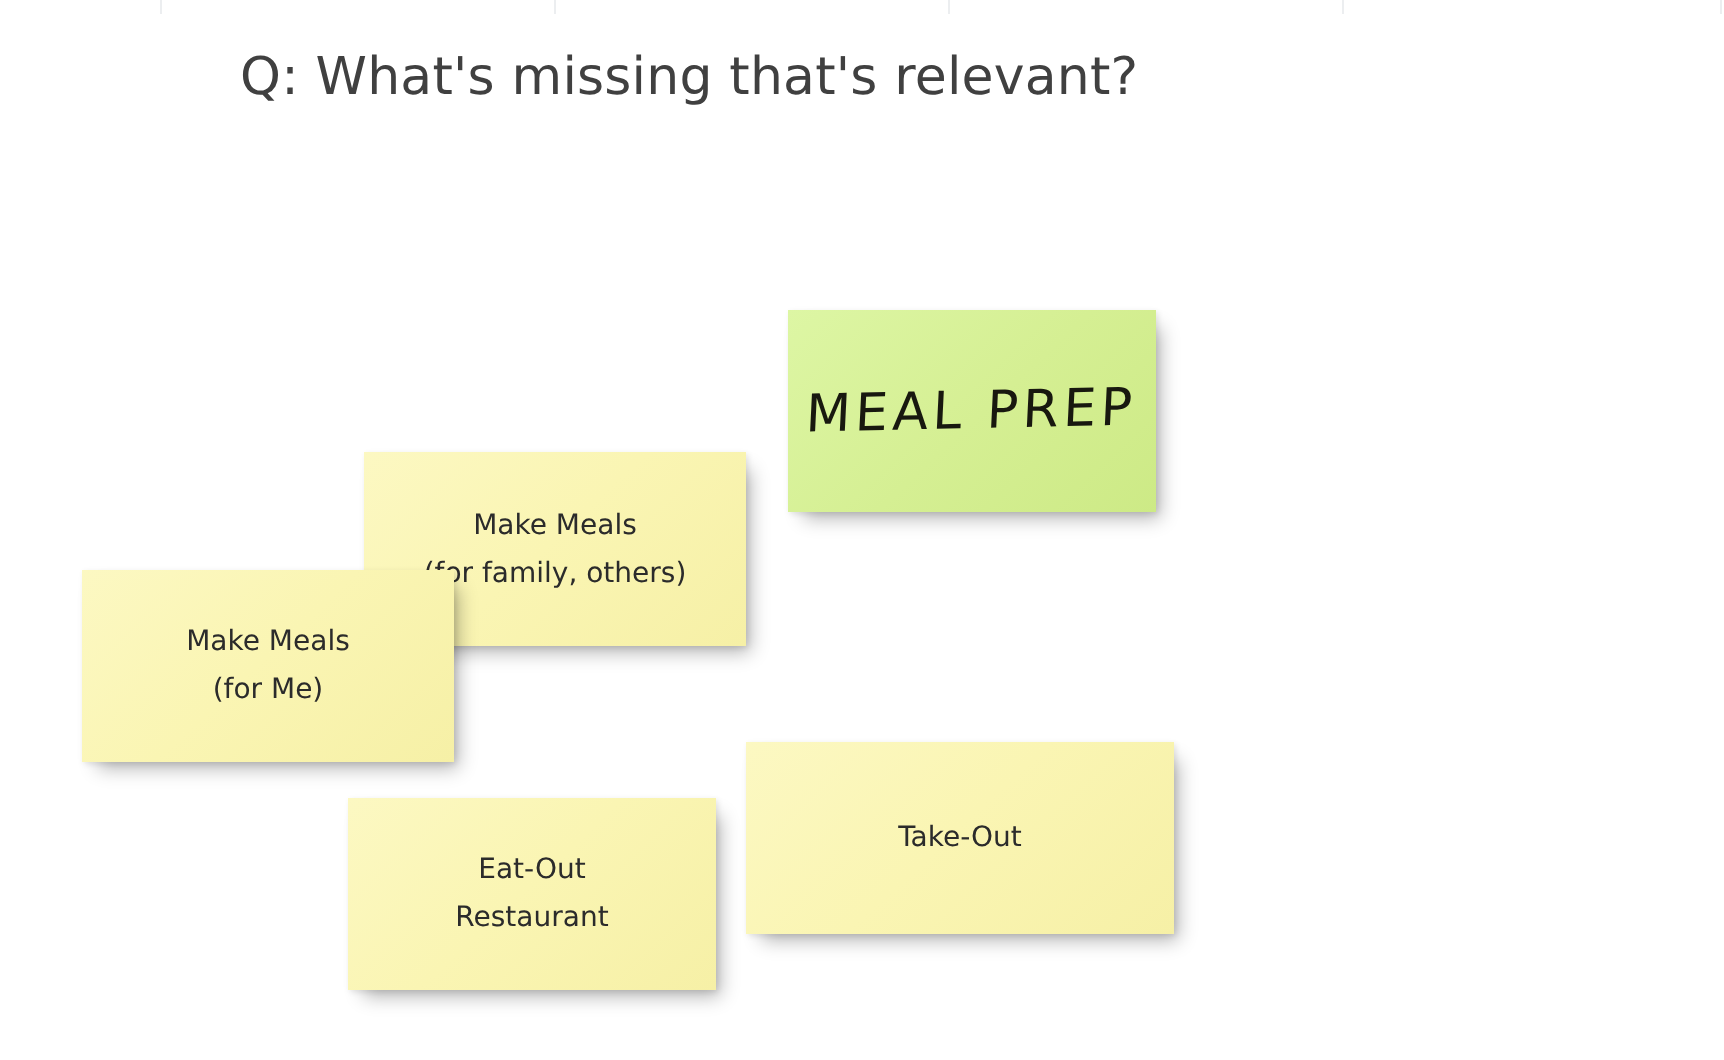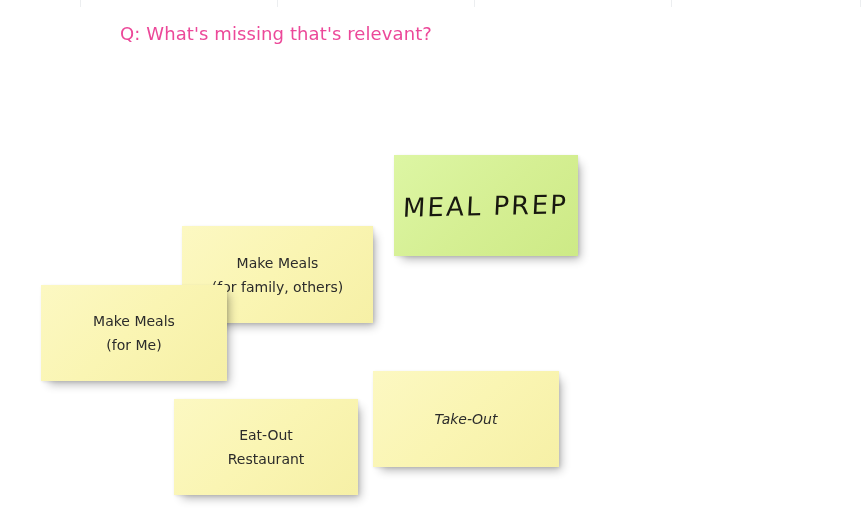--- a/index.html
+++ b/index.html
@@ -38,23 +38,23 @@
     top: 0;
     width: 1px;
     height: 7px;
     background: #eceef0;
   }
 
   .slide-title {
     position: absolute;
     left: 120px;
     top: 23px;
-    font-size: 18px;
+    font-size: 26px;
     line-height: 1.25;
-    color: #ec4899;
+    color: #404040;
     font-weight: 400;
     letter-spacing: 0.1px;
     white-space: nowrap;
   }
 
   
   .note {
     position: absolute;
     box-sizing: border-box;
     display: flex;
@@ -94,21 +94,21 @@
     font-weight: 400;
     letter-spacing: 2.2px;
     color: #18180f;
     transform: skewX(-4deg) rotate(-1.2deg);
   }
 
   
   #note-make-meals-me        { left: 41px;  top: 285px; width: 186px; height: 96px;  z-index: 5; }
   #note-make-meals-family    { left: 182px; top: 226px; width: 191px; height: 97px;  z-index: 4; }
   #note-delivery            { left: 331px; top: 284px; width: 186px; height: 96px;  z-index: 3; }
-  #note-take-out            { left: 373px; top: 371px; width: 186px; height: 96px;  z-index: 2; font-style: italic; }
+  #note-take-out            { left: 373px; top: 371px; width: 214px; height: 96px;  z-index: 2; }
   #note-eat-out-restaurant  { left: 174px; top: 399px; width: 184px; height: 96px;  z-index: 6; text-align: center; }
   #note-meal-prep           { left: 394px; top: 155px; width: 184px; height: 101px; z-index: 7; }
 </style>
 </head>
 <body>
 
 <div id="canvas">
 
   <div class="guide-ticks">
       <div class="guide-tick" style="left: 80px; background: rgb(236, 238, 240);"></div>

